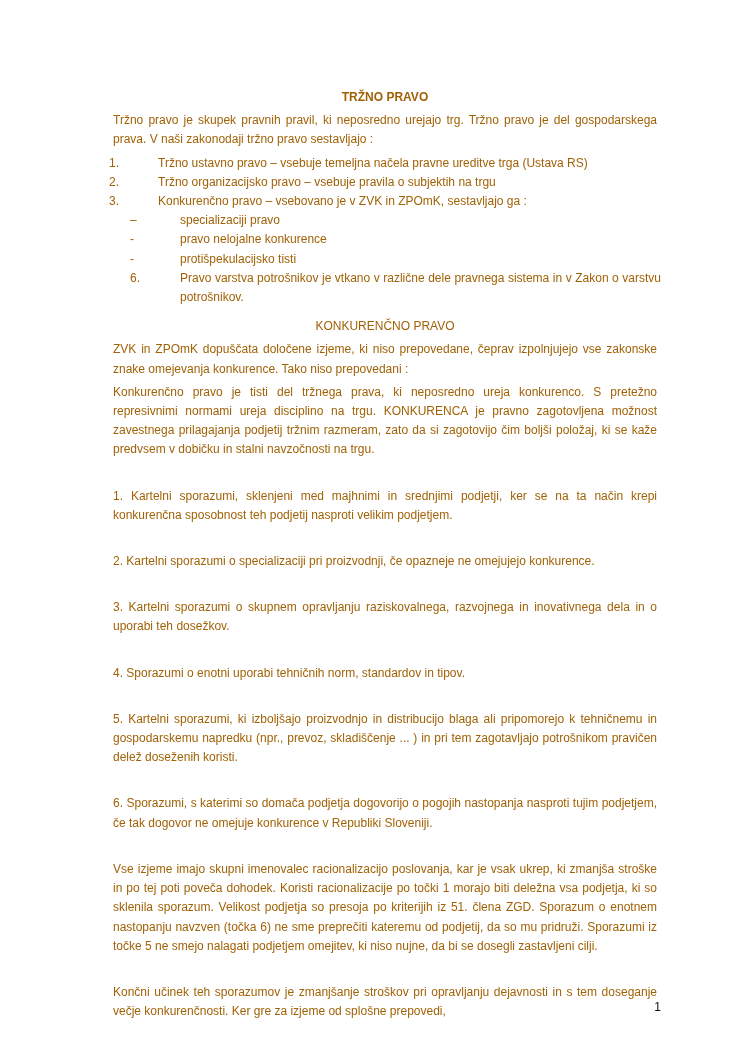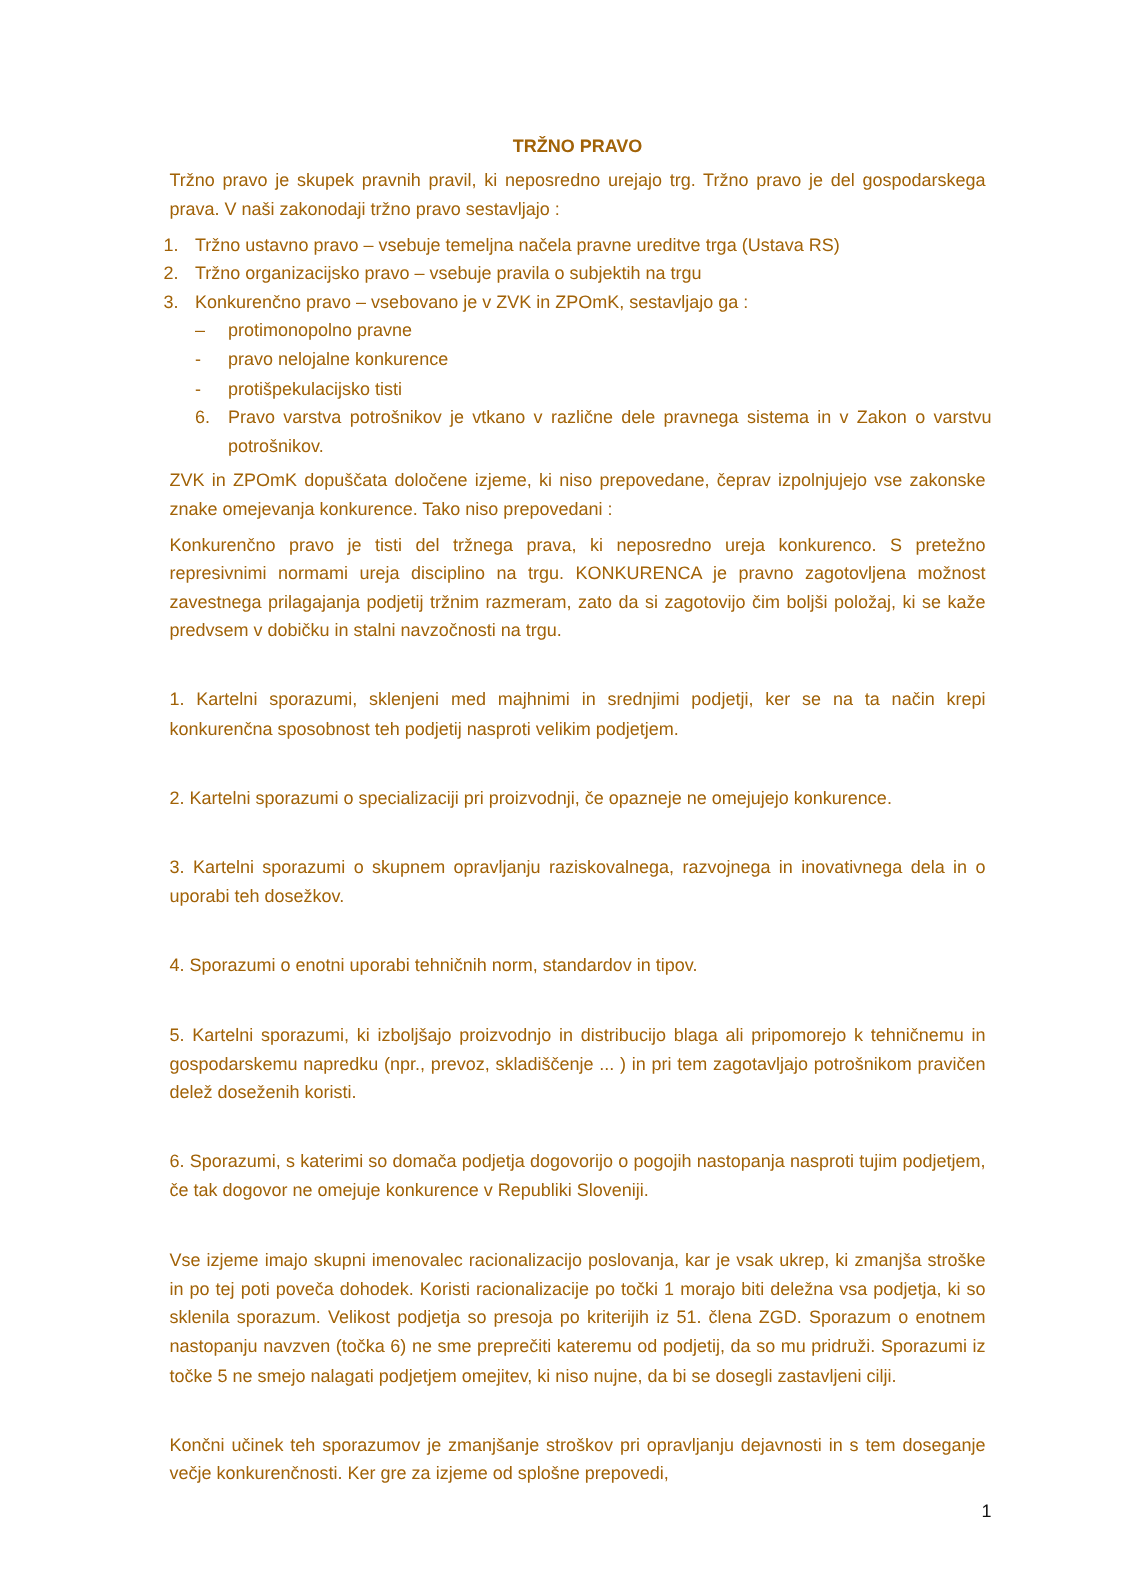--- a/index.html
+++ b/index.html
@@ -8,21 +8,21 @@
       position: absolute; left: 109px; top: 88px; width: 552px;
       font-family: Liberation Sans, sans-serif;
       font-size: 12px; line-height: 19.2px; color: #a16207;
     }
     .just { text-align: justify; margin: 4px; }
     .title { text-align: center; font-weight: bold; margin: 0; }
     .subtitle { text-align: center; font-weight: normal; margin: 10px 0 0 0; }
     .ol { margin: 0; padding: 0; }
     .li { display: flex; margin: 0; }
     .li .num { width: 21px; flex: 0 0 21px; }
-    .li .txt { flex: 1; text-align: justify; }
+    .li .txt { flex: 1; text-align: justify; margin-left: 28px; }
     .sub { margin-left: 21px; }
     .sub .li .num { width: 22px; flex: 0 0 22px; padding-left: 0; }
     .gap { height: 19px; }
     .pagenum { position: absolute; right: 89px; top: 1000px; font-family: "Liberation Sans", sans-serif; font-size: 12px; color: #111; }
   </style>
 </head>
 <body>
 
 <div class="page">
   <p class="title">TRŽNO PRAVO</p>
@@ -37,37 +37,38 @@
       <span class="num">2.</span>
       <span class="txt">Tržno organizacijsko pravo – vsebuje pravila o subjektih na trgu</span>
     </div>
     <div class="li">
       <span class="num">3.</span>
       <span class="txt">Konkurenčno pravo – vsebovano je v ZVK in ZPOmK, sestavljajo ga :</span>
     </div>
     <div class="sub">
       <div class="li">
         <span class="num">–</span>
-        <span class="txt">protimonopolno pravne</span>
+        <span class="txt">specializaciji pravo</span>
       </div>
       <div class="li">
         <span class="num">-</span>
         <span class="txt">pravo nelojalne konkurence</span>
       </div>
       <div class="li">
         <span class="num">-</span>
         <span class="txt">protišpekulacijsko tisti</span>
       </div>
       <div class="li">
         <span class="num">6.</span>
         <span class="txt">Pravo varstva potrošnikov je vtkano v različne dele pravnega sistema in v Zakon o varstvu potrošnikov.</span>
       </div>
     </div>
   </div>
 
+  <p class="subtitle">KONKURENČNO PRAVO</p>
   <p class="just">ZVK in ZPOmK dopuščata določene izjeme, ki niso prepovedane, čeprav izpolnjujejo vse zakonske znake omejevanja konkurence. Tako niso prepovedani :</p>
   <p class="just">Konkurenčno pravo je tisti del tržnega prava, ki neposredno ureja konkurenco. S pretežno represivnimi normami ureja disciplino na trgu. KONKURENCA je pravno zagotovljena možnost zavestnega prilagajanja podjetij tržnim razmeram, zato da si zagotovijo čim boljši položaj, ki se kaže predvsem v dobičku in stalni navzočnosti na trgu.</p>
 
   <div class="gap"></div>
   <p class="just">1. Kartelni sporazumi, sklenjeni med majhnimi in srednjimi podjetji, ker se na ta način krepi konkurenčna sposobnost teh podjetij nasproti velikim podjetjem.</p>
   <div class="gap"></div>
   <p class="just">2.  Kartelni sporazumi o specializaciji pri proizvodnji, če opazneje ne omejujejo konkurence.</p>
   <div class="gap"></div>
   <p class="just">3.  Kartelni sporazumi  o skupnem opravljanju raziskovalnega, razvojnega in inovativnega dela in o uporabi teh dosežkov.</p>
   <div class="gap"></div>

